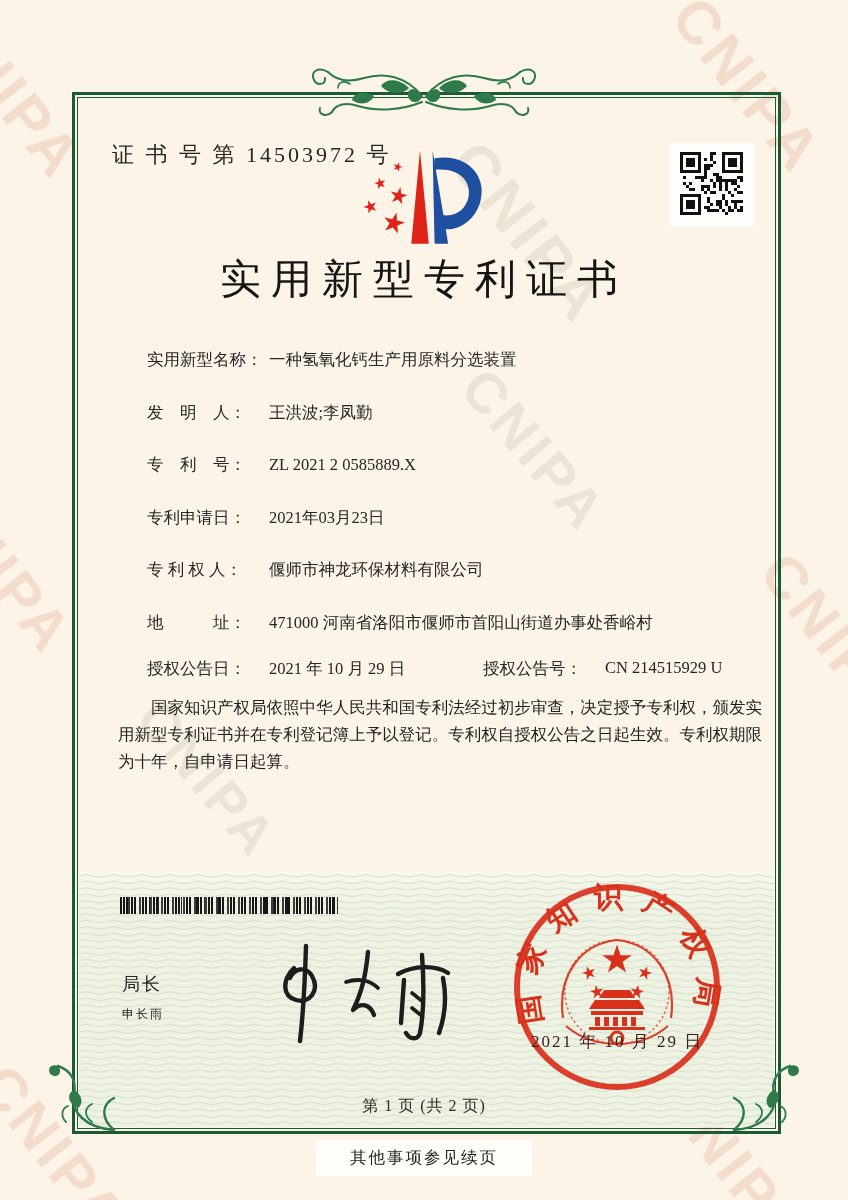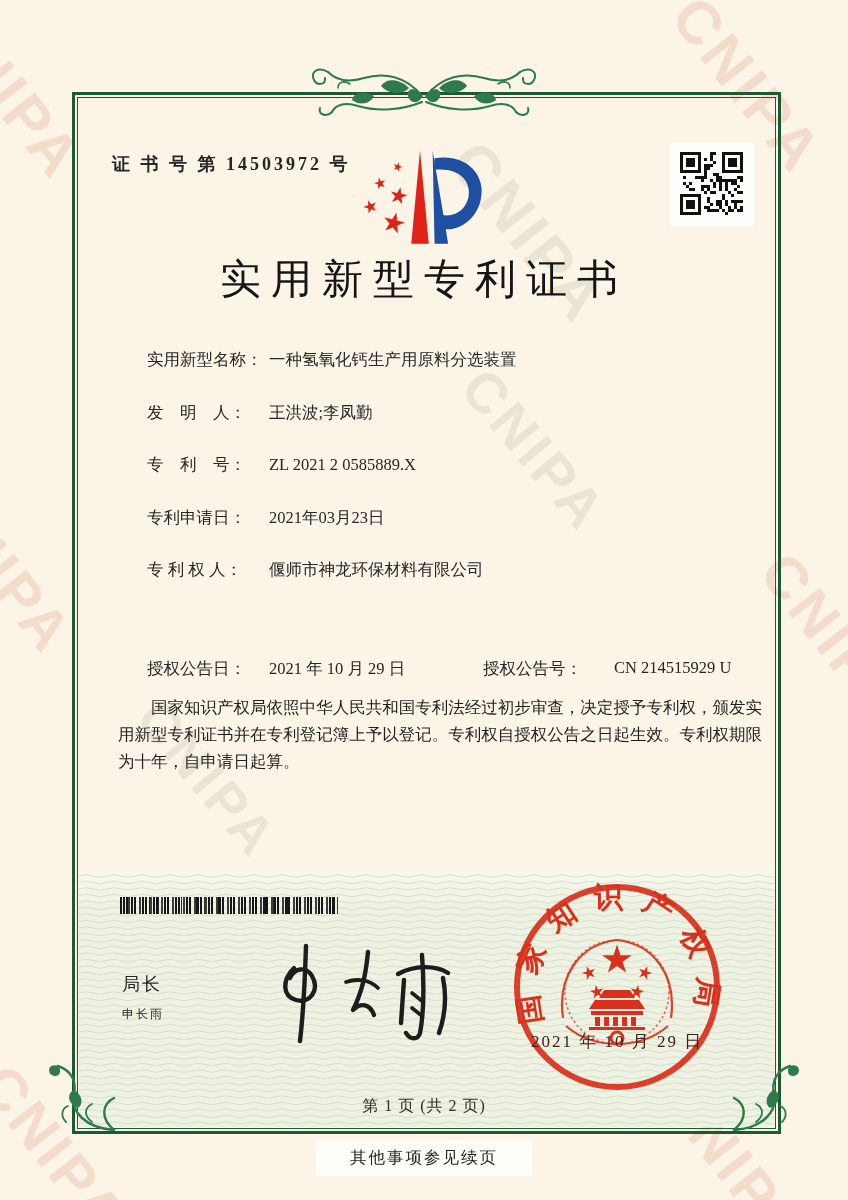--- a/index.html
+++ b/index.html
@@ -24,36 +24,36 @@
   }
   .frame-inner{position:absolute;inset:2px;border:1px solid #1b5a33;}
   
   .band{
     position:absolute;left:4px;right:4px;bottom:4px;height:256px;
     background:linear-gradient(#f8f7ec,#edf2e3 40px);
     overflow:hidden;
   }
   .band svg{position:absolute;inset:0;}
   
-  .cert-no{position:absolute;left:112px;top:152px;font-size:18px;letter-spacing:3px;z-index:2;font-weight:bold;}
+  .cert-no{position:absolute;left:112px;top:140px;font-size:22px;letter-spacing:3px;z-index:2;}
   .logo{position:absolute;left:352px;top:144px;width:136px;height:108px;z-index:2;}
   .qr-wrap{position:absolute;left:670px;top:143px;width:84px;height:84px;background:#fdfdf9;z-index:2;}
   .qr-wrap svg{position:absolute;left:10px;top:9px;}
   .title{
     position:absolute;left:0;top:252px;width:100%;text-align:center;
     font-size:41px;font-weight:normal;letter-spacing:10px;color:#151515;z-index:2;
   }
   
   .fields{position:absolute;left:120px;top:348px;width:640px;z-index:2;font-size:16.5px;}
   .frow{display:flex;margin-bottom:29.5px;line-height:23px;}
   .flabel{display:inline-block;width:122px;white-space:pre;flex:none;margin-left:27px;}
   .fvalue{white-space:pre;}
   .grant-row{position:absolute;left:120px;top:658px;width:640px;font-size:16.5px;z-index:2;display:flex;}
   .grant-a{width:336px;display:flex;font-family:Liberation Serif, serif;}
-  .grant-b{display:flex;gap:9px;}
+  .grant-b{display:flex;}
   
   .bodytext{
     position:absolute;left:118px;top:694px;width:644px;z-index:2;
     font-size:16.5px;line-height:27px;text-align:justify;color:#1f1f1f;
   }
   .bodytext p{margin:0;text-indent:2em;}
   
   .barcode{
     position:absolute;left:120px;top:897px;width:218px;height:17px;z-index:2;
     background:
@@ -325,20 +325,24 @@
       <span class="fvalue">ZL 2021 2 0585889.X</span>
     </div>
   <div class="frow">
       <span class="flabel">专利申请日：</span>
       <span class="fvalue">2021年03月23日</span>
     </div>
   <div class="frow">
       <span class="flabel">专 利 权 人：</span>
       <span class="fvalue">偃师市神龙环保材料有限公司</span>
     </div>
+  <div class="frow">
+      <span class="flabel">地　　　址：</span>
+      <span class="fvalue">471000 河南省洛阳市偃师市首阳山街道办事处香峪村</span>
+    </div>
 </div>
 
 <div class="grant-row">
   <span class="grant-a">
     <span class="flabel">授权公告日：</span>
     <span class="fvalue">2021 年 10 月 29 日</span>
   </span>
   <span class="grant-b">
     <span class="flabel">授权公告号：</span>
     <span class="fvalue">CN 214515929 U</span>

